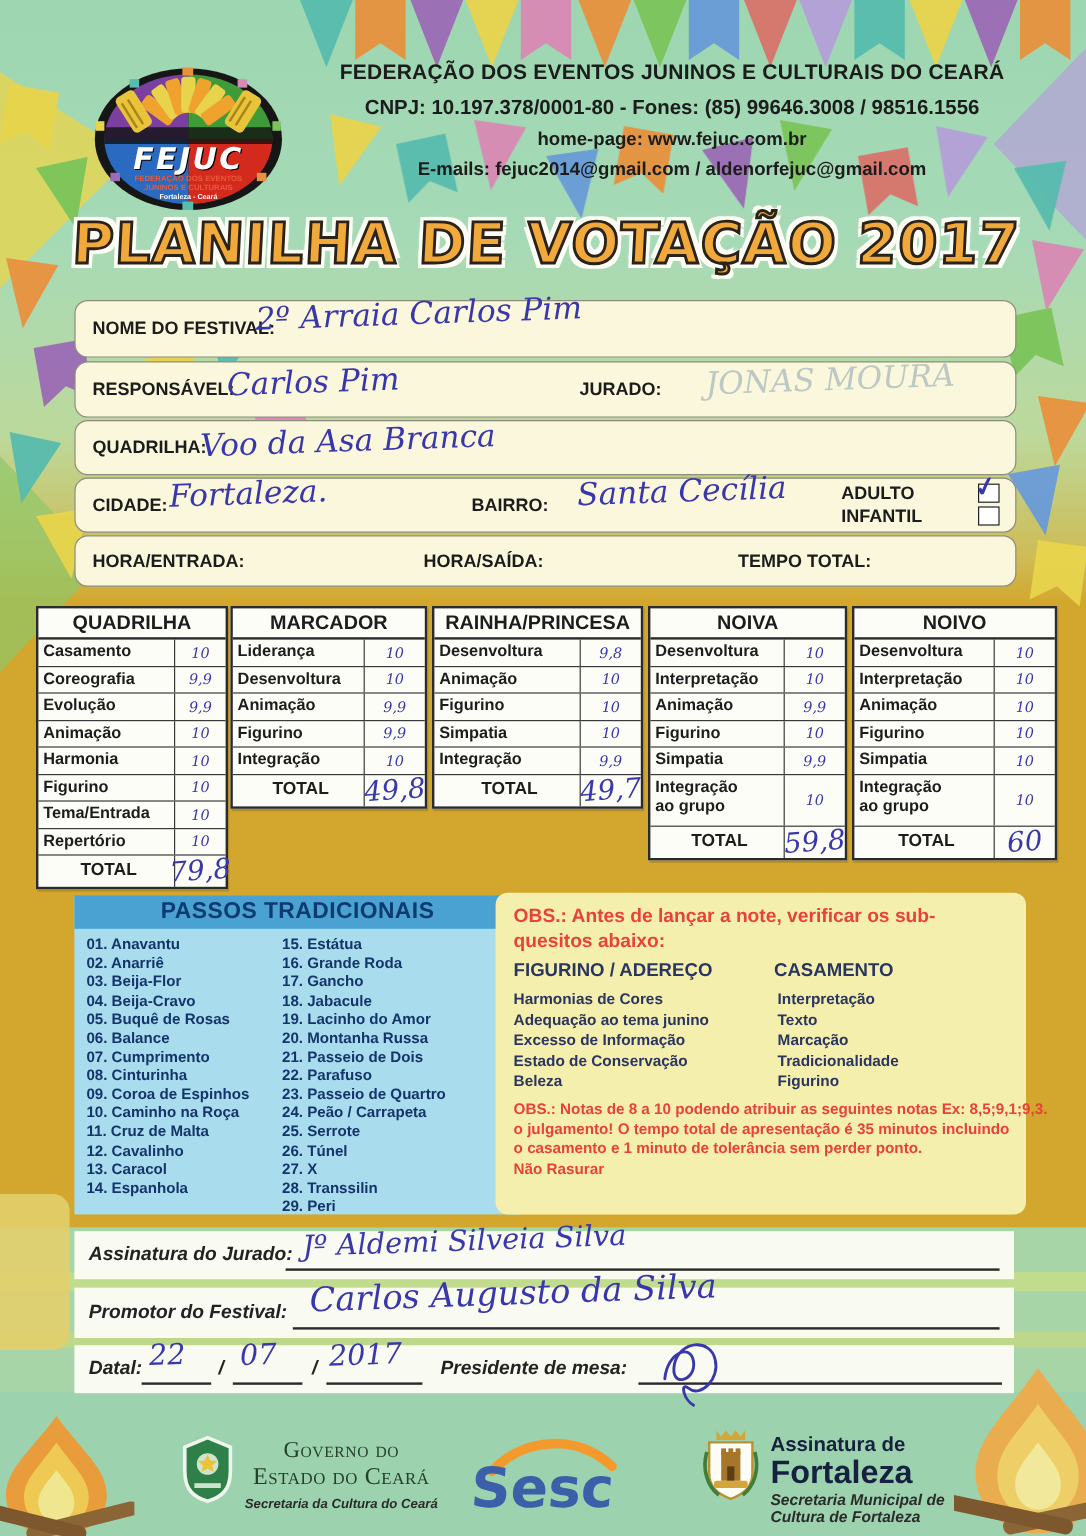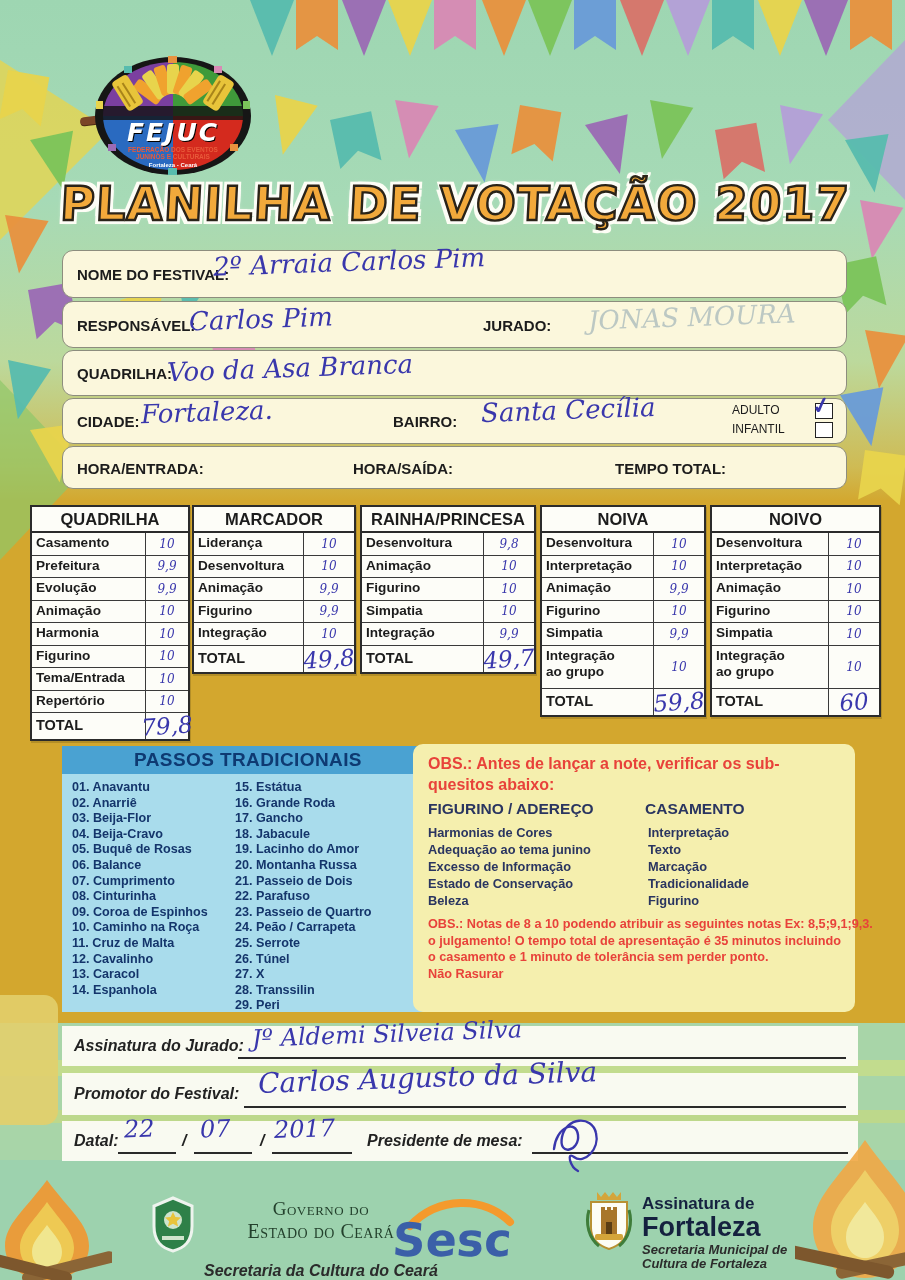--- a/index.html
+++ b/index.html
@@ -17,87 +17,87 @@
   .ypatch{position:absolute;left:0;top:995px;width:58px;height:130px;background:#e2cf6b;border-radius:0 14px 14px 0;opacity:.9;}
   
   .org-block{position:absolute;left:240px;top:50px;width:640px;text-align:center;}
   .org-l1{font-weight:bold;font-size:17.5px;letter-spacing:.2px;}
   .org-l2{font-weight:bold;font-size:17px;margin-top:9px;}
   .org-l3{font-weight:bold;font-size:15.5px;margin-top:8px;}
   .org-l4{font-weight:bold;font-size:15.5px;margin-top:7px;}
   .staple{position:absolute;left:80px;top:113px;width:78px;height:8px;background:#7a4527;border-radius:4px;
           transform:rotate(-7deg);box-shadow:0 1px 0 #4d2a14;}
   
-  .fejuc{position:absolute;left:94px;top:56px;width:158px;height:120px;text-decoration:underline;}
+  .fejuc{position:absolute;left:78px;top:56px;width:158px;height:120px;text-decoration:underline;}
   .fj-acronym{position:absolute;left:0;top:62px;width:158px;text-align:center;color:#fff;
               font-family:"DejaVu Sans",sans-serif;font-weight:bold;font-style:italic;font-size:25px;letter-spacing:2px;
               text-shadow:1px 1px 0 #000;}
   .fj-sub{position:absolute;left:0;width:158px;text-align:center;font-weight:bold;color:#e85a3a;font-size:6.5px;}
   .fj-sub3{position:absolute;left:0;width:158px;text-align:center;font-weight:bold;color:#fff;font-size:6px;}
   
   .title{position:absolute;left:60px;top:176px;width:790px;text-align:center;
          font-family:"DejaVu Sans",sans-serif;font-weight:bold;font-size:47px;letter-spacing:1px;
          color:#f2a93b;transform:skewX(-3deg);
          -webkit-text-stroke:2.4px #2a2318;
          text-shadow:0 0 5px #fff,0 0 6px #fff,4px 4px 0 #fdfdf4,-4px 4px 0 #fdfdf4,4px -4px 0 #fdfdf4,-4px -4px 0 #fdfdf4;}
   
   .fr{position:absolute;left:62px;width:783px;background:#fbf7dc;border:1.6px solid #8d8d7e;border-radius:11px;}
   .fr1{top:250px;height:46px}.fr2{top:301px;height:45px}.fr3{top:350px;height:44px}
   .fr4{top:398px;height:44px}.fr5{top:446px;height:41px}
   .fl{position:absolute;font-weight:bold;font-size:15px;top:50%;transform:translateY(-50%);white-space:nowrap;}
-  .fls{position:absolute;font-weight:normal;font-size:12px;white-space:nowrap;margin-left:31px;}
+  .fls{position:absolute;font-weight:bold;font-size:15px;white-space:nowrap;}
   .hand{font-family:"DejaVu Serif",serif;font-style:italic;color:#3937ac;}
   .hv{position:absolute;font-size:26px;white-space:nowrap;transform:rotate(-2deg);}
   .pencil{color:#b9c6c2;opacity:.95;}
   .cbox{position:absolute;width:16px;height:14px;border:1.7px solid #222;background:#fff;}
   .check{position:absolute;font-size:22px;color:#3937ac;transform:rotate(-12deg);font-weight:bold;}
   
   .stable{position:absolute;top:505px;background:#fdfdf8;border:2px solid #2b2b2b;box-shadow:1px 2px 0 rgba(0,0,0,.15);}
   .st0{left:30px;width:156px}.st1{left:192px;width:160px}.st2{left:360px;width:172px}
   .st3{left:540px;width:162px}.st4{left:710px;width:167px}
   .st-head{font-weight:bold;font-size:16.5px;text-align:center;border-bottom:2px solid #2b2b2b;padding:3px 0 2px;}
   .st-row{display:flex;border-bottom:1.4px solid #3a3a3a;min-height:21.5px;align-items:stretch;}
   .st-row:last-child{border-bottom:none;}
   .st-label{flex:1;font-weight:bold;font-size:13.6px;padding:2px 0 0 4px;border-right:1.4px solid #3a3a3a;
             white-space:pre-line;line-height:1.22;}
   .st-val{width:50px;display:flex;align-items:center;justify-content:center;font-size:12px;line-height:18px;}
   .st0 .st-val{width:42px;}
   .row2l{min-height:42px;}
   .st-total .st-label{font-size:14.5px;padding-top:4px;}
-  .st-total{min-height:26px;}
+  .st-total{min-height:26px;text-align:center;}
   .totalv{font-size:23px;transform:rotate(-4deg);}
   
   .passos{position:absolute;left:62px;top:746px;width:372px;height:266px;background:#a9dcec;}
   .passos-head{height:28px;background:#4aa2d2;display:flex;align-items:center;justify-content:center;
                font-weight:bold;font-size:19px;color:#0e3a72;letter-spacing:.4px;}
   .pcols{position:absolute;left:10px;top:34px;right:2px;display:flex;}
   .pcol{width:163px;}
   .pitem{font-weight:bold;font-size:12.6px;color:#14356b;line-height:15.6px;white-space:nowrap;}
   
   .obs{position:absolute;left:413px;top:744px;width:442px;height:268px;background:#f5efae;border-radius:10px;}
   .obs-intro{position:absolute;left:15px;top:10px;width:392px;font-weight:bold;font-size:16px;color:#e8423a;line-height:1.3;}
   .obs-col-title{position:absolute;top:56px;font-weight:bold;font-size:15.5px;color:#2a3560;}
   .obs-ct1{left:15px;}.obs-ct2{left:232px;}
   .obs-items{position:absolute;top:80px;}
   .obs-i1{left:15px;}.obs-i2{left:235px;}
   .oitem{font-weight:bold;font-size:12.8px;color:#2a3560;line-height:17px;white-space:nowrap;}
   .obs-notes{position:absolute;left:15px;top:172px;width:420px;}
   .nline{font-weight:bold;font-size:12.7px;color:#e8423a;line-height:16.6px;white-space:nowrap;}
   
-  .sig{position:absolute;left:62px;width:783px;background:rgba(253,252,244,.95);padding-left:13px;}
+  .sig{position:absolute;left:62px;width:783px;background:rgba(253,252,244,.95);}
   .sigA{top:1026px;height:40px}.sigB{top:1073px;height:42px}.sigC{top:1121px;height:40px}
   .sig-label{position:absolute;left:12px;top:50%;transform:translateY(-50%);
              font-weight:bold;font-style:italic;font-size:16px;color:#222;white-space:nowrap;}
   .sline{position:absolute;border-bottom:2px solid #2a2a2a;bottom:7px;}
   .sig-hand{position:absolute;font-size:24px;white-space:nowrap;transform:rotate(-2deg);}
   
   .gov-texts{position:absolute;left:204px;top:1198px;font-family:"Liberation Serif",serif;color:#23402c;text-align:center;}
   .gov-l1{font-size:19px;font-variant:small-caps;letter-spacing:.5px;}
   .gov-l2{font-size:20px;font-variant:small-caps;letter-spacing:.5px;}
-  .gov-sub{font-size:16px;font-weight:bold;font-style:italic;font-family:"Liberation Sans",sans-serif;color:#2b2b2b;margin-top:19px;}
+  .gov-sub{font-size:11px;font-weight:bold;font-style:italic;font-family:"Liberation Sans",sans-serif;color:#2b2b2b;margin-top:5px;}
   .pref-texts{position:absolute;left:642px;top:1194px;color:#15213f;}
   .pref-l1{font-weight:bold;font-size:17px;}
   .pref-l2{font-weight:bold;font-size:27px;line-height:26px;}
   .pref-sub{font-weight:bold;font-style:italic;font-size:13px;color:#2b2b2b;line-height:14px;margin-top:3px;}
 </style>
 </head>
 <body>
 
 <div class="page">
 
@@ -212,20 +212,26 @@
         <rect x="136" y="88" width="8" height="7" fill="#e8923f"></rect>
           <rect x="74" y="112" width="9" height="7" fill="#58bcae"></rect>
       </g>
     </svg>
     <div class="fj-acronym">FEJUC</div>
     <div class="fj-sub" style="top:90px">FEDERAÇÃO DOS EVENTOS</div>
     <div class="fj-sub" style="top:97px">JUNINOS E CULTURAIS</div>
     <div class="fj-sub3" style="top:106px">Fortaleza - Ceará</div>
   </div>
 
+  <div class="org-block">
+    <div class="org-l1">FEDERAÇÃO DOS EVENTOS JUNINOS E CULTURAIS DO CEARÁ</div>
+    <div class="org-l2">CNPJ: 10.197.378/0001-80 - Fones: (85) 99646.3008 / 98516.1556</div>
+    <div class="org-l3">home-page: www.fejuc.com.br</div>
+    <div class="org-l4">E-mails: fejuc2014@gmail.com / aldenorfejuc@gmail.com</div>
+  </div>
 
   <div class="title">PLANILHA DE VOTAÇÃO 2017</div>
 
   <div class="fr fr1">
     <span class="fl" style="left:14px">NOME DO FESTIVAL:</span>
     <span class="hv hand" style="left:150px;top:-4px">2º Arraia Carlos Pim</span>
   </div>
   <div class="fr fr2">
     <span class="fl" style="left:14px">RESPONSÁVEL:</span>
     <span class="hv hand" style="left:126px;top:2px">Carlos Pim</span>
@@ -254,21 +260,21 @@
   </div>
 
   <div id="score-tables">
       <div class="stable st0">
         <div class="st-head">QUADRILHA</div>
         <div class="st-row">
           <div class="st-label">Casamento</div>
           <div class="st-val hand">10</div>
         </div>
         <div class="st-row">
-          <div class="st-label">Prefeitura</div>
+          <div class="st-label">Coreografia</div>
           <div class="st-val hand">9,9</div>
         </div>
         <div class="st-row">
           <div class="st-label">Evolução</div>
           <div class="st-val hand">9,9</div>
         </div>
         <div class="st-row">
           <div class="st-label">Animação</div>
           <div class="st-val hand">10</div>
         </div>

